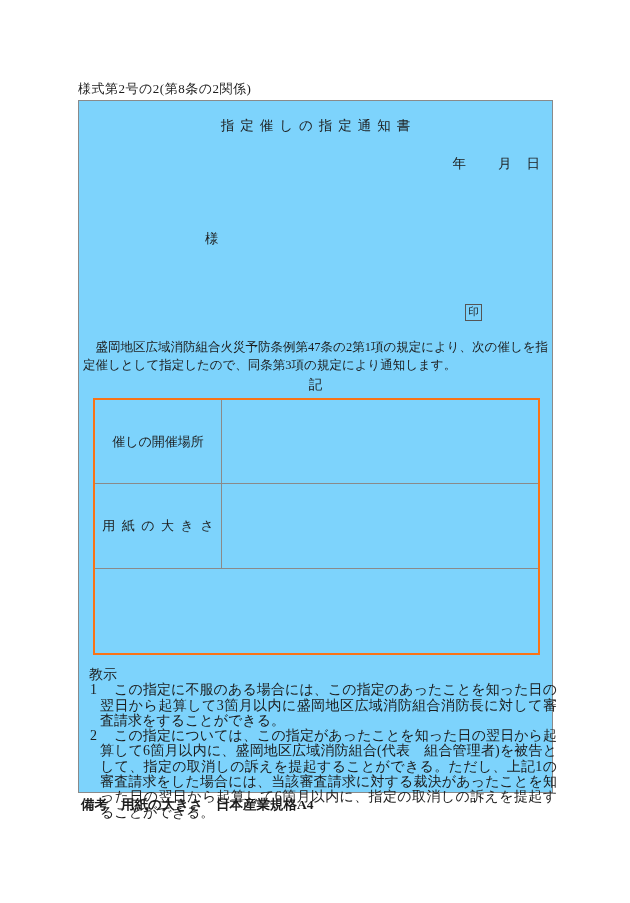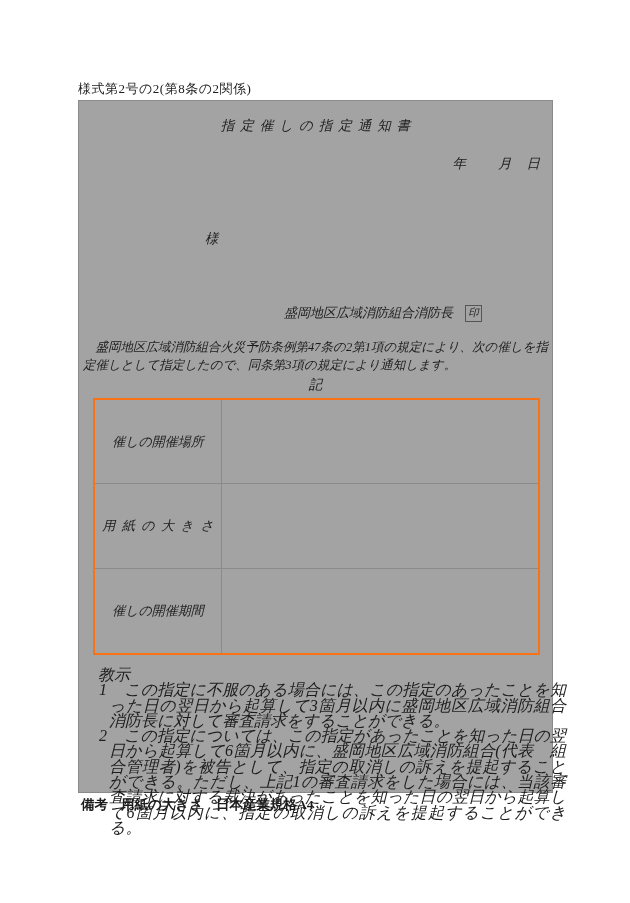--- a/index.html
+++ b/index.html
@@ -21,23 +21,22 @@
     left: 78px; top: 80px;
     font-size: 13px;
     letter-spacing: 0.5px;
     white-space: nowrap;
   }
   .sheet {
     position: absolute;
     left: 78px; top: 100px;
     width: 475px; height: 693px;
     border: 1px solid #8a8a8a;
-    background: #a3a3a3;
+    background: #7dd3fc;
     box-sizing: border-box;
-    font-style: italic;
   }
   .doc-title {
     position: absolute;
     top: 16px; left: 0;
     width: 100%;
     text-align: center;
     font-size: 13.5px;
     letter-spacing: 6px;
     text-indent: 6px;
     white-space: nowrap;
@@ -105,23 +104,23 @@
     display: flex;
     align-items: center;
     justify-content: center;
     font-size: 13px;
   }
   .detail-table .label-cell { border-right: 1px solid #8a8a8a; }
   .detail-table .row-border { border-bottom: 1px solid #8a8a8a; }
   .detail-table .label-spread { letter-spacing: 6.5px; text-indent: 6.5px; }
   .kyoji {
     position: absolute;
-    top: 566px; left: 18px;
+    top: 566px; left: 9px;
     width: 469px;
-    font-size: 16px;
+    font-size: 14px;
     line-height: 15.3px;
   }
   .kyoji-heading { padding-left: 1px; }
   .kyoji-item {
     padding-left: 12px;
     text-indent: -10px;
     text-align: justify;
   }
   .kyoji-item .num { margin-right: 17px; }
   .note {
@@ -145,36 +144,34 @@
 
     <div class="doc-title">指定催しの指定通知書</div>
 
     <div class="date-line">
       <span>年</span><span class="gap-wide"></span><span>月</span><span class="gap-narrow"></span><span>日</span>
     </div>
 
     <div class="addressee">様</div>
 
     <div class="issuer-line">
-      <span>盛岡地区広域消防組合消防長</span>
       <span class="seal-box">印</span>
     </div>
 
     <p class="body-par">盛岡地区広域消防組合火災予防条例第47条の2第1項の規定により、次の催しを指定催しとして指定したので、同条第3項の規定により通知します。</p>
 
     <div class="ki-marker">記</div>
 
     <div class="detail-table">
       <div class="cell label-cell row-border">催しの開催場所</div>
       <div class="cell row-border"></div>
 
       <div class="cell label-cell row-border label-spread">用紙の大きさ</div>
       <div class="cell row-border"></div>
 
-      <div class="cell label-cell">催しの開催期間</div>
       <div class="cell"></div>
     </div>
 
     <div class="kyoji">
       <div class="kyoji-heading">教示</div>
       <div class="kyoji-item">
         <span class="num">1</span><span>この指定に不服のある場合には、この指定のあったことを知った日の翌日から起算して3箇月以内に盛岡地区広域消防組合消防長に対して審査請求をすることができる。</span>
       </div>
       <div class="kyoji-item">
         <span class="num">2</span><span>この指定については、この指定があったことを知った日の翌日から起算して6箇月以内に、盛岡地区広域消防組合(代表　組合管理者)を被告として、指定の取消しの訴えを提起することができる。ただし、上記1の審査請求をした場合には、当該審査請求に対する裁決があったことを知った日の翌日から起算して6箇月以内に、指定の取消しの訴えを提起することができる。</span>

